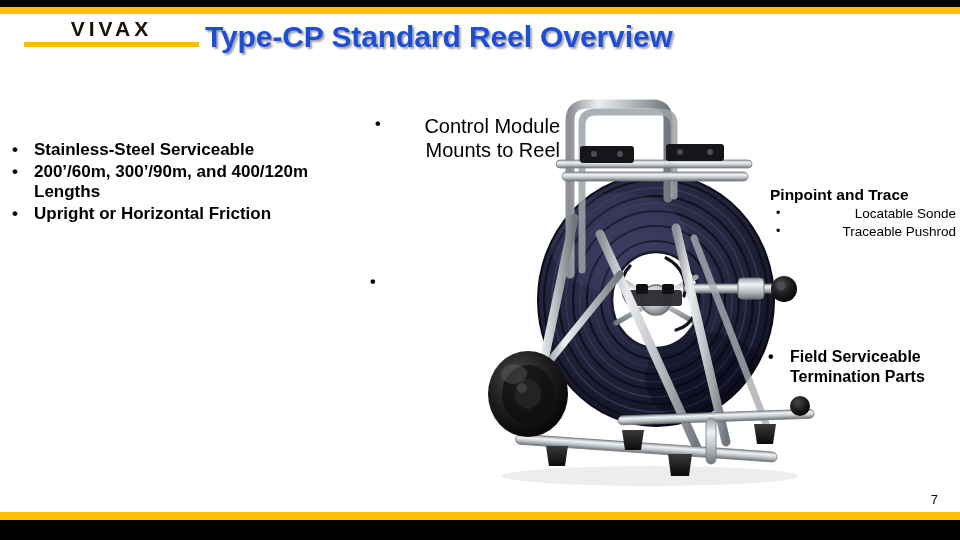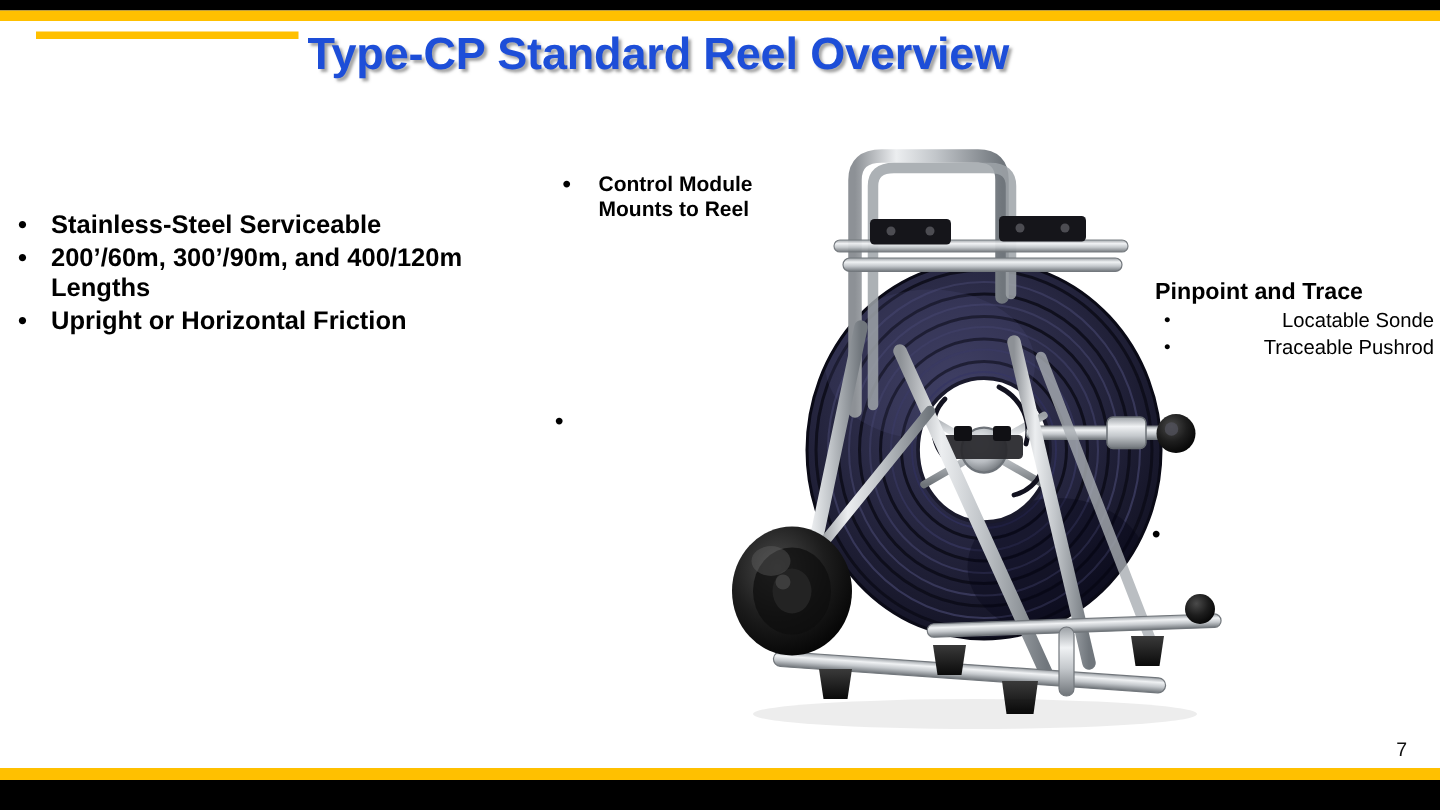--- a/index.html
+++ b/index.html
@@ -101,21 +101,21 @@
     width: 22px; font-size: 17px; font-weight: bold; text-align: left;
     padding-left: 4px;
   }
   #left-list .bullet-text {
     font-size: 17px; font-weight: bold;
   }
 
   
   #callout-control { left: 375px; top: 114px; width: 185px; }
   #callout-control .bullet-mark { width: 24px; font-size: 16px; font-weight: bold; }
-  #callout-control .bullet-text { font-size: 14px; font-weight: bold; text-align: left; }
+  #callout-control .bullet-text { font-size: 20px; font-weight: normal; text-align: right; }
 
   
   #callout-brakes { left: 370px; top: 272px; width: 190px; }
   #callout-brakes .bullet-mark { width: 24px; font-size: 16px; font-weight: bold; }
   #callout-brakes .bullet-text { font-size: 16px; font-weight: bold; }
 
   
   #group-pinpoint { left: 770px; top: 170px; width: 186px; margin-top: 15px; }
   #group-pinpoint .group-heading {
     font-size: 15.5px;
@@ -153,20 +153,21 @@
 <body>
 
 <div id="slide">
 
   <div class="band-top-black"></div>
   <div class="band-top-gold"></div>
   <div class="band-bottom-gold"></div>
   <div class="band-bottom-black"></div>
 
   <div class="logo">
+    <div class="logo-word vivax">VIVAX</div>
     <div class="logo-rule"></div>
   </div>
 
   <div class="slide-title">Type-CP Standard Reel Overview</div>
 
   <div id="product-photo">
     <svg width="360" height="410" viewBox="0 0 360 410" xmlns="http://www.w3.org/2000/svg">
       <defs>
         <linearGradient id="steelV" x1="0" y1="0" x2="1" y2="0">
           <stop offset="0%" stop-color="#8d9196"></stop>
@@ -353,18 +354,20 @@
     </div>
     <div class="bullet-row">
       <span class="bullet-mark">•</span>
       <span class="bullet-text">Traceable Pushrod</span>
     </div>
   </div>
 
   <div class="bullet-block" id="callout-field">
     <div class="bullet-row">
       <span class="bullet-mark">•</span>
+      <span class="bullet-text">Field Serviceable
+Termination Parts</span>
     </div>
   </div>
 
   <div class="page-number">7</div>
 
 </div>
 
 </body></html>

